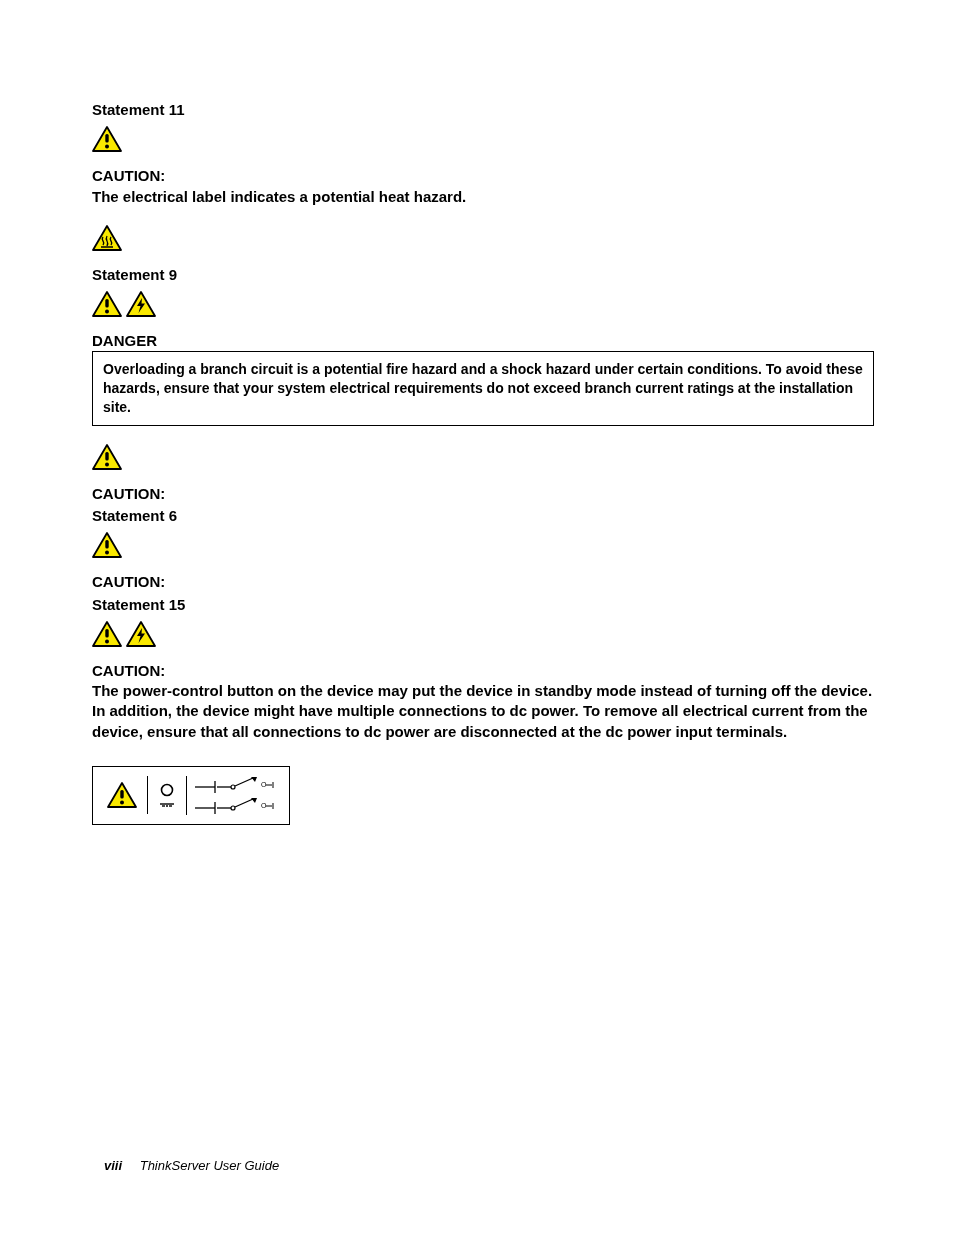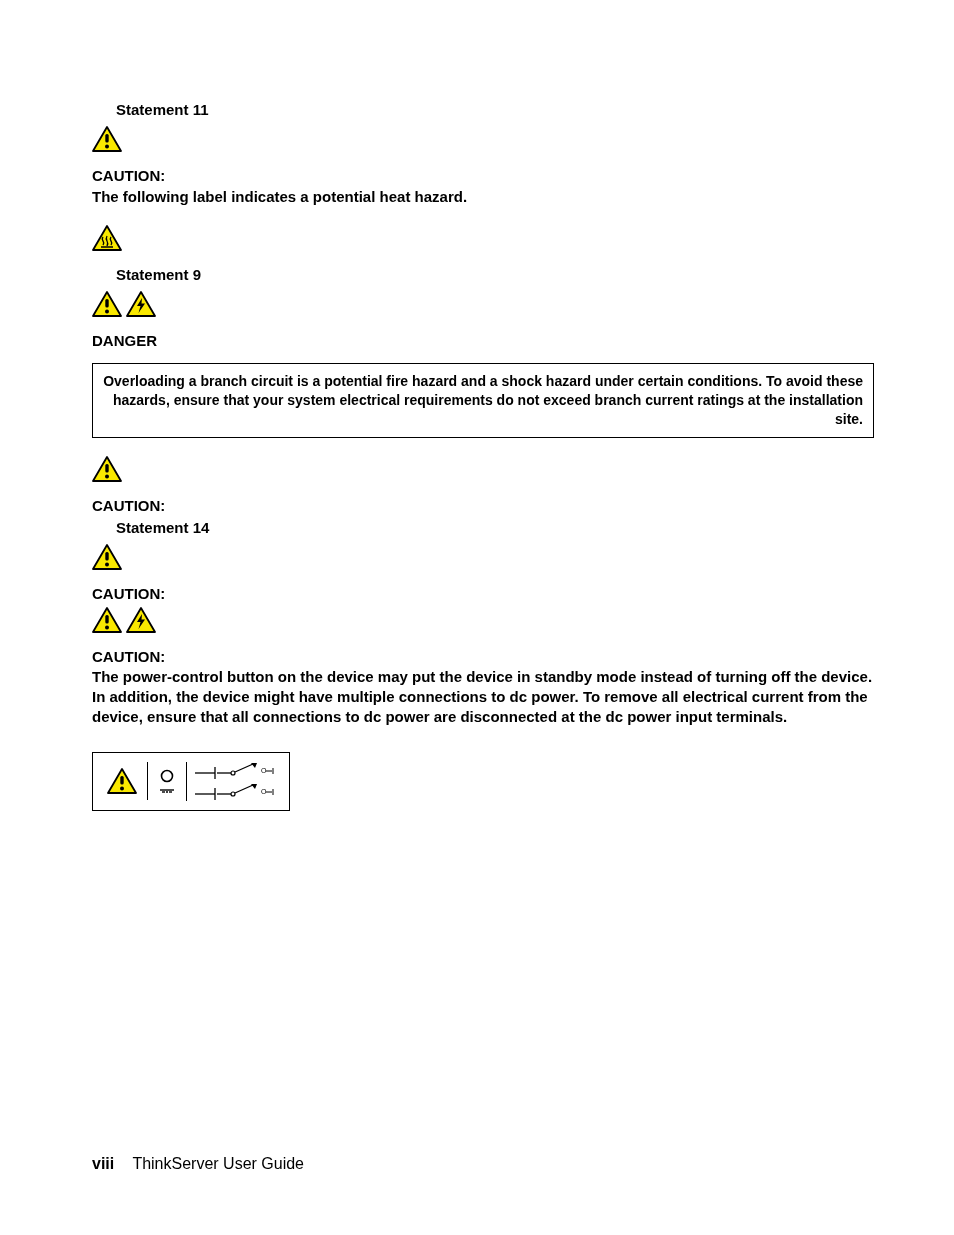--- a/index.html
+++ b/index.html
@@ -7,57 +7,57 @@
     font-family: Arial, Helvetica, sans-serif;
     background: #fff;
     width: 954px;
     height: 1235px;
     position: relative;
     padding: 100px 80px 60px 92px;
     font-size: 15px;
     line-height: 1.35;
     color: #000;
   }
-  .heading { font-weight: bold; margin-bottom: 6px; margin-left: 24px; }
+  .heading { font-weight: bold; margin-bottom: 6px; }
   .caution-label { font-weight: bold; }
   .caution-text { font-weight: bold; margin-bottom: 18px; }
   .icons-row { display: flex; gap: 4px; margin-bottom: 14px; }
   .triangle {
     width: 30px; height: 26px; position: relative; display: inline-block;
   }
   .triangle svg { width: 100%; height: 100%; display: block; }
   .danger-box {
     border: 1.5px solid #000;
     padding: 8px 10px;
     margin-bottom: 18px;
-    text-align: right;
   }
   .danger-box-text { font-weight: bold; font-size: 14px; line-height: 1.35; }
-  .danger-label { font-weight: bold; margin-bottom: 12px; }
+  .danger-label { font-weight: bold; margin-bottom: 0; }
   .section { margin-bottom: 2px; }
   .diagram-box {
     border: 1.5px solid #000;
     display: inline-flex;
     align-items: center;
     padding: 4px;
     margin-top: 6px;
   }
   .diagram-cell {
     border-right: 1.5px solid #000;
     padding: 6px 10px;
     display: flex;
     align-items: center;
     justify-content: center;
   }
   .diagram-cell:last-child { border-right: none; }
   .footer {
     position: absolute;
     bottom: 60px;
-    left: 92px;
-    font-size: 16px;
+    left: 104px;
+    font-size: 13px;
+    font-style: italic;
   }
   .footer .pagenum { font-weight: bold; margin-right: 14px; }
 </style>
 </head>
 <body>
 
 <svg width="0" height="0" style="position:absolute">
   <defs>
     <g id="warn-tri">
       <polygon points="15,1 29,25 1,25" fill="#f9e800" stroke="#000" stroke-width="1.8" stroke-linejoin="round"></polygon>
@@ -81,21 +81,21 @@
 <div class="section">
   <div class="heading">Statement 11</div>
   <div class="icons-row">
     <span class="triangle">
         <svg viewBox="0 0 30 26">
           <use href="#warn-tri"></use>
         </svg>
       </span>
   </div>
   <div class="caution-label">CAUTION:</div>
-  <div class="caution-text">The following label indicates a potential heat hazard.</div>
+  <div class="caution-text">The electrical label indicates a potential heat hazard.</div>
   <div class="icons-row">
     <span class="triangle">
         <svg viewBox="0 0 30 26">
           <use href="#heat-tri"></use>
         </svg>
       </span>
   </div>
 </div>
 
 <div class="section">
@@ -123,32 +123,33 @@
     <span class="triangle">
         <svg viewBox="0 0 30 26">
           <use href="#warn-tri"></use>
         </svg>
       </span>
   </div>
   <div class="caution-label">CAUTION:</div>
 </div>
 
 <div class="section">
-  <div class="heading">Statement 14</div>
-  <div class="icons-row">
-    <span class="triangle">
-        <svg viewBox="0 0 30 26">
-          <use href="#warn-tri"></use>
-        </svg>
-      </span>
-  </div>
-  <div class="caution-label">CAUTION:</div>
-</div>
-
-<div class="section">
+  <div class="heading">Statement 6</div>
+  <div class="icons-row">
+    <span class="triangle">
+        <svg viewBox="0 0 30 26">
+          <use href="#warn-tri"></use>
+        </svg>
+      </span>
+  </div>
+  <div class="caution-label">CAUTION:</div>
+</div>
+
+<div class="section">
+  <div class="heading">Statement 15</div>
   <div class="icons-row">
     <span class="triangle">
         <svg viewBox="0 0 30 26">
           <use href="#warn-tri"></use>
         </svg>
       </span>
     <span class="triangle">
         <svg viewBox="0 0 30 26">
           <use href="#shock-tri"></use>
         </svg>

